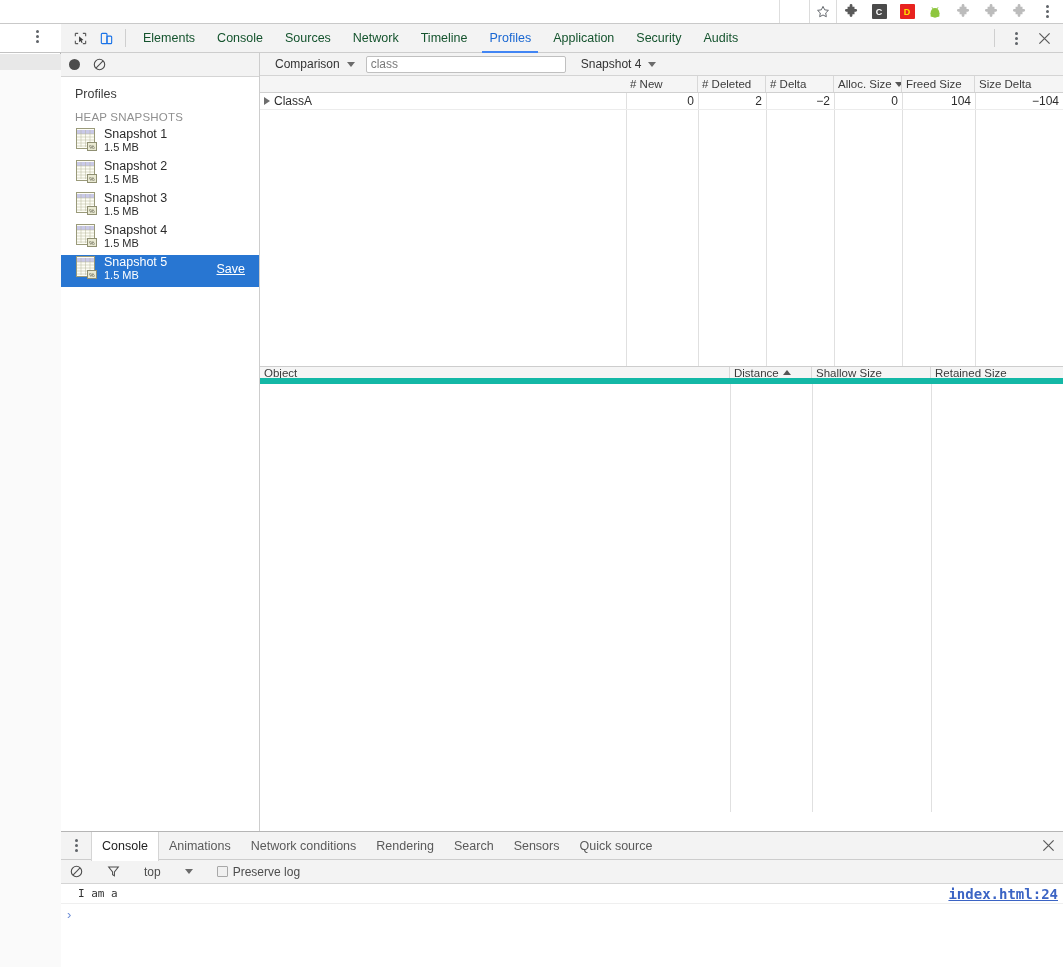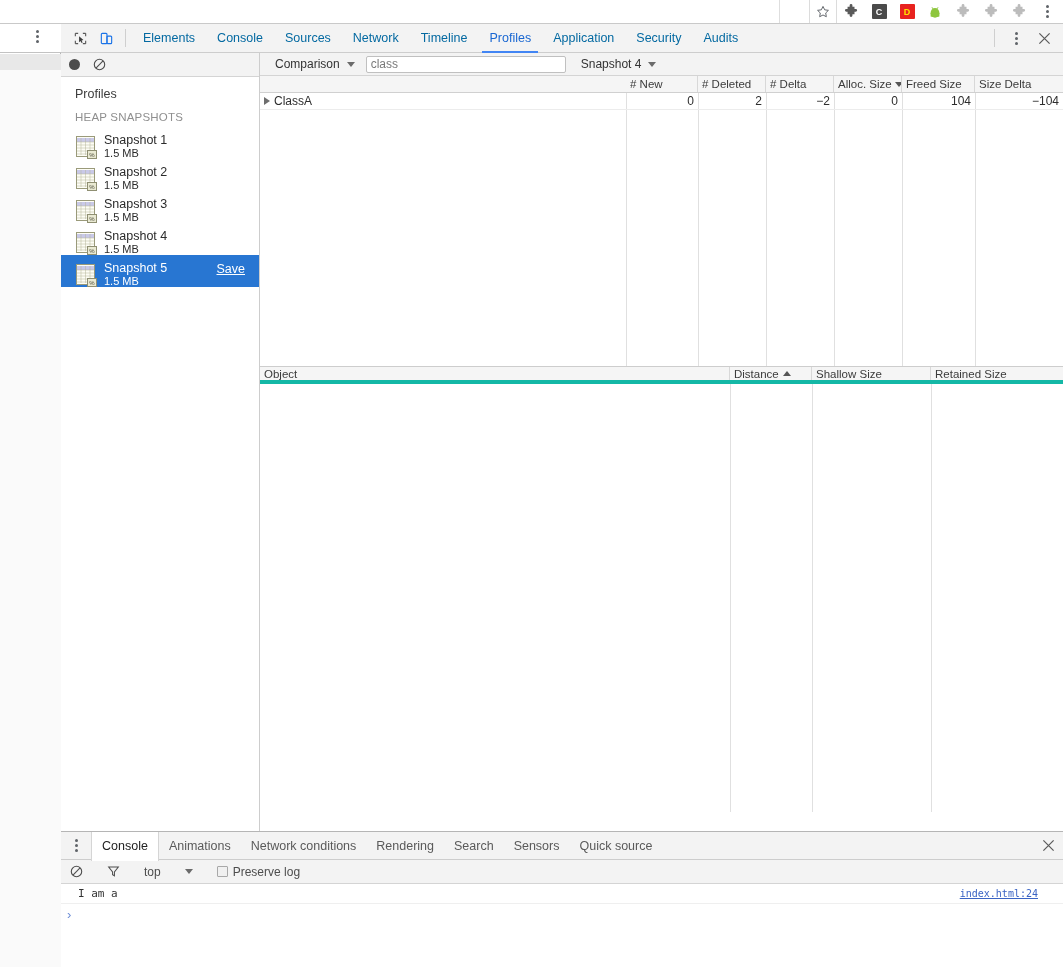--- a/index.html
+++ b/index.html
@@ -69,21 +69,21 @@
   }
   .dt-kebab { width: 30px; display: flex; justify-content: center; align-items:center; cursor:pointer; }
   .dt-icon-btn {
     width: 26px; height: 26px; display: flex; align-items: center;
     justify-content: center; cursor: pointer;
   }
   .vdiv { width: 1px; height: 18px; background: #cfcfcf; margin: 0 6px; }
   .tabs { display: flex; align-items: stretch; height: 29px; }
   .tab {
     padding: 0 11px; display: flex; align-items: center; height: 29px;
-    color: #0369a1; font-size: 12.5px; cursor: pointer; position: relative;
+    color: #14532d; font-size: 12.5px; cursor: pointer; position: relative;
     white-space: nowrap;
   }
   .tab.active { color: #1967d2; }
   .tab.active::after {
     content:''; position: absolute; left: 4px; right: 4px; bottom: 0;
     height: 2px; background: #4285f4;
   }
   .toolbar-right {
     margin-left: auto; display: flex; align-items: center; padding-right: 6px;
   }
@@ -103,21 +103,21 @@
   }
   .clear-icon { cursor: pointer; display:flex; }
   .sidebar-title {
     padding: 10px 0 6px 14px; font-size: 12.5px; color: #3c3c3c;
   }
   .sidebar-section {
     padding: 4px 0 4px 14px; font-size: 11.5px; color: #8f8f8f;
     letter-spacing: .2px;
   }
   .snap-row {
-    display: flex; align-items: flex-end; height: 32px; padding-left: 14px;
+    display: flex; align-items: flex-start; height: 32px; padding-left: 14px;
     cursor: pointer; position: relative;
   }
   .snap-row.selected { background: #2876d2; }
   .snap-icon {
     width: 22px; height: 24px; position: relative; flex: 0 0 auto;
     margin-right: 7px;
   }
   .snap-sheet {
     position:absolute; left:1px; top:1px; width:19px; height:21px;
     background: #fdfdf5; border:1px solid #9a9a7a;
@@ -209,21 +209,21 @@
   }
   .ret-head {
     height: 18px; background: #f3f3f3; border-bottom: 1px solid #d4d4d4;
     display: flex; align-items: center; padding-left: 5px;
     font-size: 12px; color: #3c3c3c; position: relative;
   }
   .hamb { position: absolute; right: 5px; top: 5px; cursor: pointer; }
   .hamb i { display:block; width:13px; height:1px; background:#777; margin-bottom:3px; }
   .ret-grid-head {
     display: flex; height: 17px; background: #f5f5f5;
-    border-bottom: 4px solid #14b8a6;
+    border-bottom: 6px solid #14b8a6;
   }
   .ret-body { position: relative; height: 428px; background: #fff; }
 
   
   .drawer {
     position: absolute; left: 61px; top: 831px; width: 1002px; height: 136px;
     background: #ffffff; border-top: 1px solid #b5b5b5;
   }
   .drawer-tabs {
     height: 28px; background: #f3f3f3; border-bottom: 1px solid #cdcdcd;
@@ -254,22 +254,22 @@
     cursor: pointer;
   }
   .console-msg {
     display: flex; align-items: center; height: 20px;
     border-bottom: 1px solid #efefef; padding-left: 17px; position: relative;
   }
   .msg-text {
     font-family: "DejaVu Sans Mono", monospace; font-size: 11px; color: #333;
   }
   .msg-link {
-    position: absolute; right: 25px; font-family: "DejaVu Sans Mono", monospace;
-    font-size: 10px; color: #3b64c4; text-decoration: underline; cursor: pointer;
+    position: absolute; right: 5px; font-family: "DejaVu Sans Mono", monospace;
+    font-size: 14px; color: #3b64c4; text-decoration: underline; cursor: pointer; font-weight: bold;
   }
   .console-prompt {
     display: flex; align-items: center; height: 20px; padding-left: 6px;
   }
   .prompt-caret { color: #6b8cd6; font-size: 13px; }
   .prompt-input { flex:1; height: 16px; }
   .svgico { display:block; }
 </style>
 </head>
 <body>

